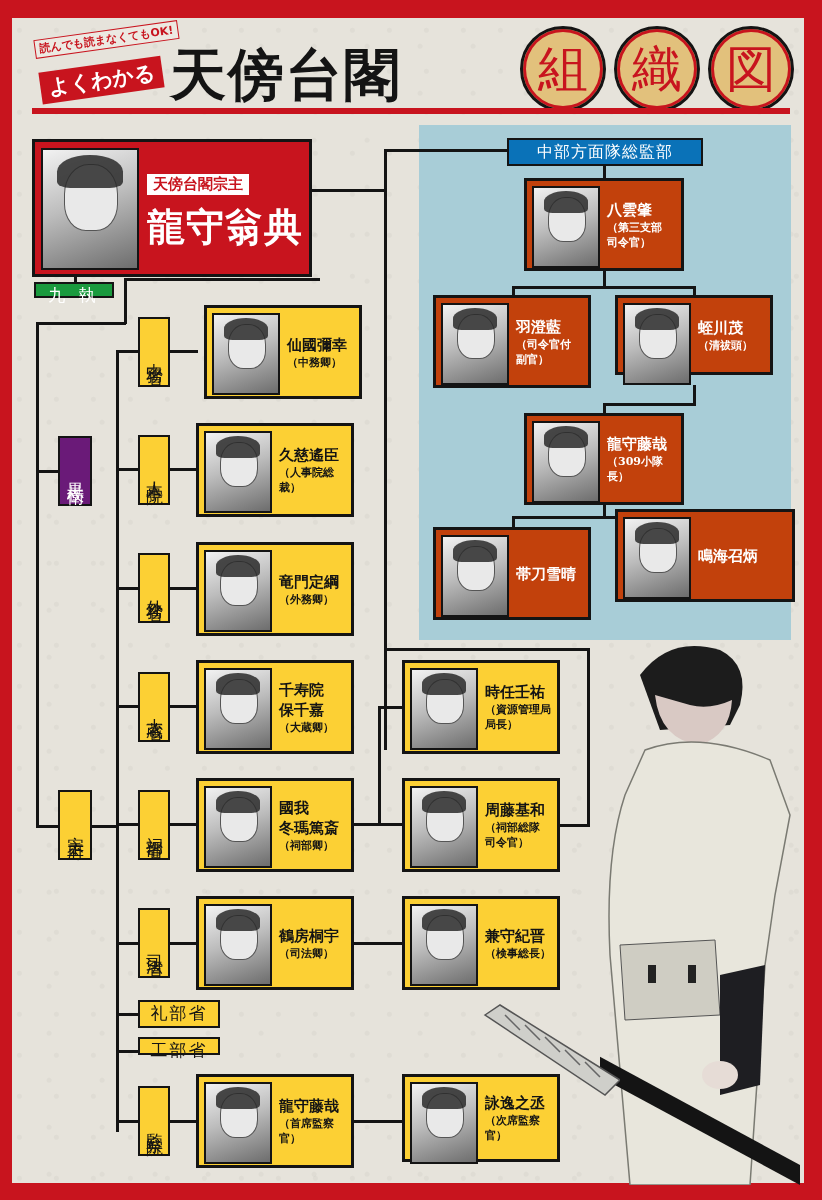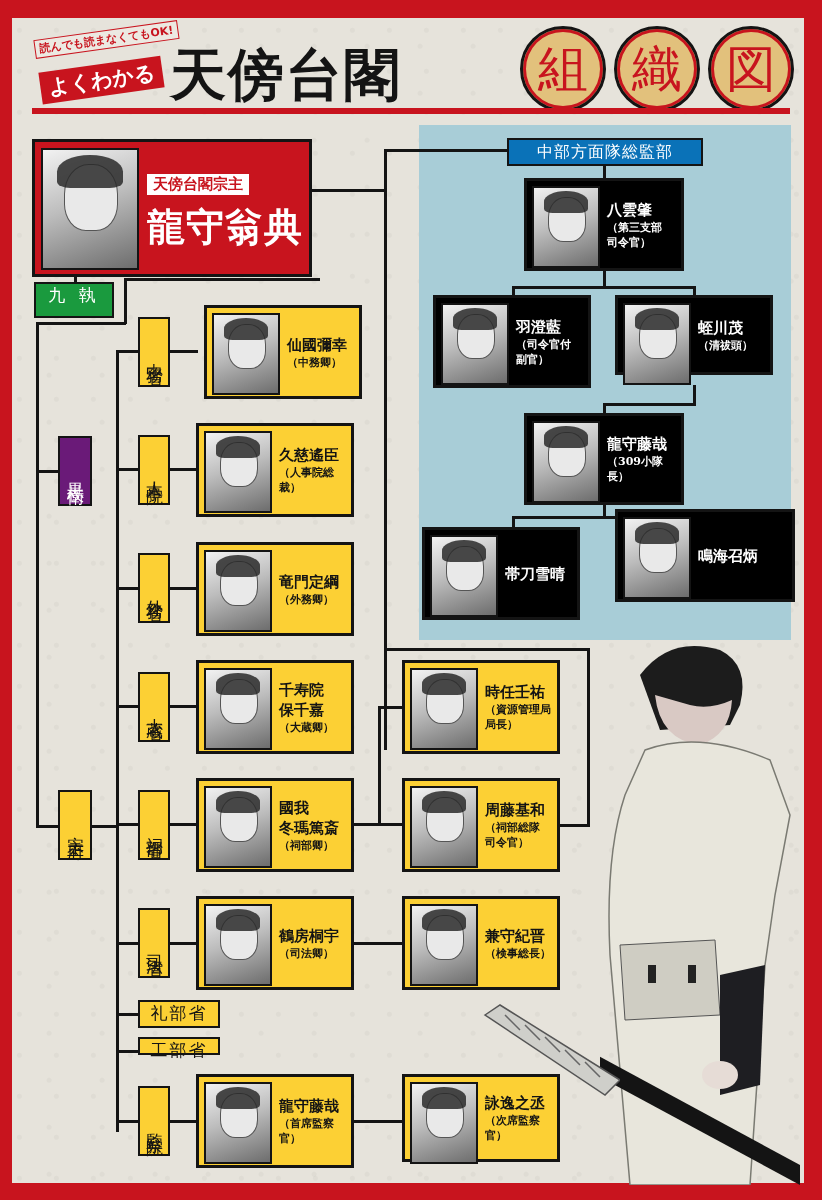--- a/index.html
+++ b/index.html
@@ -79,21 +79,21 @@
   }
   .tag.green { background: #1a9a3e; color: #fff; }
   .tag.purple { background: #6a1a78; color: #fff; }
   .tag.yellow { background: #fcd034; }
   .tag.vert { writing-mode: vertical-rl; text-orientation: upright; line-height: 30px; padding-top: 4px; letter-spacing: 3px; }
   .tag.blue { background: #0a72b8; color: #fff; font-size: 16px; line-height: 24px; letter-spacing: 1px; }
 
   
   .card { position: absolute; border: 3px solid #141414; }
   .card.yellow { background: #fcd034; color: #141414; }
-  .card.blue { background: #000000; color: #fff; }
+  .card.blue { background: #c2410c; color: #fff; }
   .card .portrait { position: absolute; left: 5px; top: 5px; width: 68px; height: 82px; }
   .card .txt { position: absolute; left: 80px; top: 0; bottom: 0; display: flex; flex-direction: column; justify-content: center; }
   .card .nm { font-size: 15px; font-weight: bold; line-height: 20px; }
   .card .ttl { font-size: 11px; font-weight: bold; line-height: 15px; }
 
   .blue-panel { position: absolute; left: 419px; top: 125px; width: 372px; height: 515px; background: #a8cdd7; }
 
   
   .hero { position: absolute; left: 600px; top: 635px; width: 200px; height: 550px; }
 </style>
@@ -170,21 +170,21 @@
 <div class="ln" style="left:512px;top:516px;width:184px;height:3px"></div>
 <div class="ln" style="left:512px;top:516px;width:3px;height:14px"></div>
 <div class="ln" style="left:693px;top:516px;width:3px;height:14px"></div>
 
 <div class="leader">
   <div class="portrait"></div>
   <div class="role">天傍台閣宗主</div>
   <div class="name">龍守翁典</div>
 </div>
 
-<div class="tag green" style="left:34px;top:282px;width:80px;height:36px;line-height:23px;letter-spacing:4px">九 執</div>
+<div class="tag green" style="left:34px;top:282px;width:80px;height:16px;line-height:23px;letter-spacing:4px">九 執</div>
 <div class="tag purple vert" style="left:58px;top:436px;width:34px;height:70px;line-height:28px">黒杖衛</div>
 <div class="tag yellow vert" style="left:58px;top:790px;width:34px;height:70px;line-height:28px">宗主府</div>
 
 <div class="tag yellow vert" style="left:138px;top:317px;width:32px;height:70px;line-height:26px">中務省</div>
 <div class="tag yellow vert" style="left:138px;top:435px;width:32px;height:70px;line-height:26px">人事院</div>
 <div class="tag yellow vert" style="left:138px;top:553px;width:32px;height:70px;line-height:26px">外務省</div>
 <div class="tag yellow vert" style="left:138px;top:672px;width:32px;height:70px;line-height:26px">大蔵省</div>
 <div class="tag yellow vert" style="left:138px;top:790px;width:32px;height:70px;line-height:26px">祠部省</div>
 <div class="tag yellow vert" style="left:138px;top:908px;width:32px;height:70px;line-height:26px">司法省</div>
 <div class="tag yellow" style="left:138px;top:1000px;width:82px;height:28px;line-height:23px;letter-spacing:2px">礼部省</div>
@@ -302,21 +302,21 @@
 </div>
 
 <div class="card blue" style="left:524px;top:413px;width:160px;height:92px">
   <div class="portrait"></div>
   <div class="txt">
       <div class="nm">龍守藤哉</div>
       <div class="ttl">（309小隊長）</div>
     </div>
 </div>
 
-<div class="card blue" style="left:422px;top:527px;width:158px;height:93px">
+<div class="card blue" style="left:433px;top:527px;width:158px;height:93px">
   <div class="portrait"></div>
   <div class="txt">
       <div class="nm">帯刀雪晴</div>
     </div>
 </div>
 <div class="card blue" style="left:615px;top:509px;width:180px;height:93px">
   <div class="portrait"></div>
   <div class="txt">
       <div class="nm">鳴海召炳</div>
     </div>

